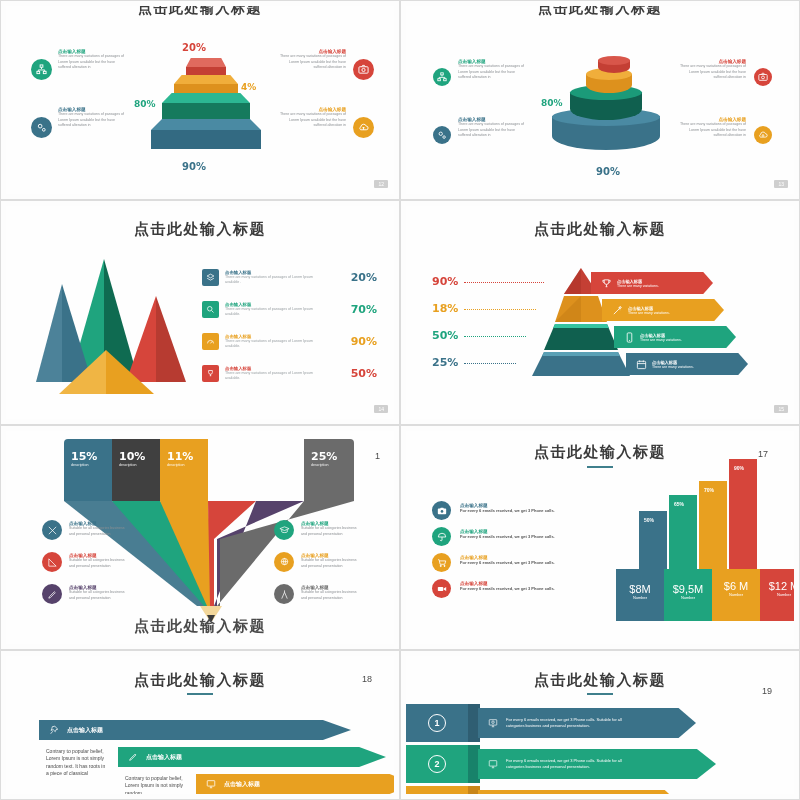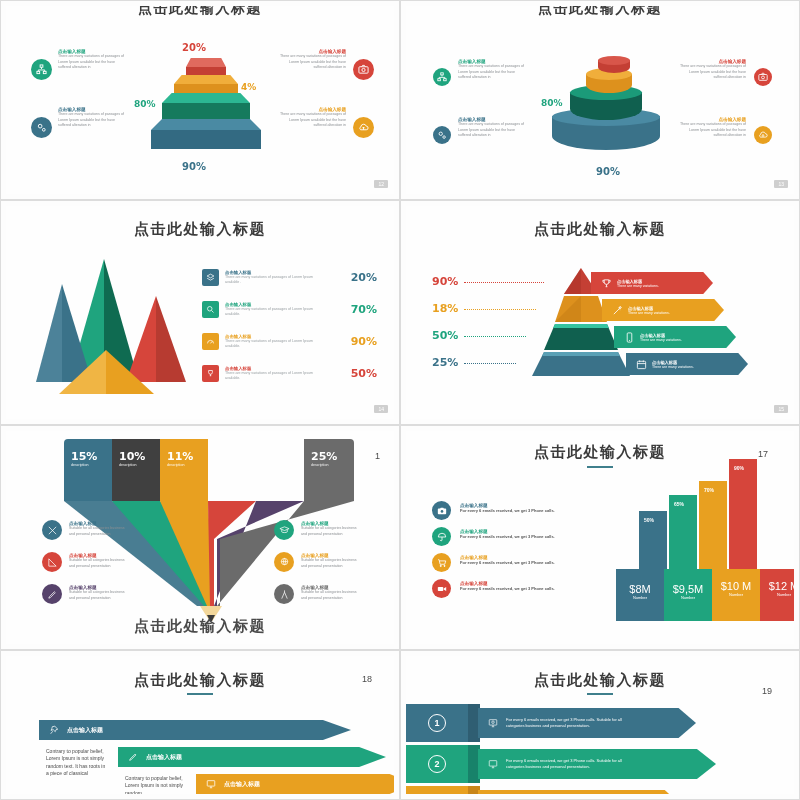--- a/index.html
+++ b/index.html
@@ -582,21 +582,21 @@
 
       <div class="pedestal" style="left:-15px;bottom:0;width:48px;height:52px;background:#3a7289;padding-top:14px;">
         <div class="v">$8M</div>
         <div class="n">Number</div>
       </div>
       <div class="pedestal" style="left:33px;bottom:0;width:48px;height:52px;background:#1fa47e;padding-top:14px;">
         <div class="v">$9,5M</div>
         <div class="n">Number</div>
       </div>
       <div class="pedestal" style="left:81px;bottom:0;width:48px;height:52px;background:#e8a020;padding-top:11px;">
-        <div class="v">$10 M</div>
+        <div class="v">$6 M</div>
         <div class="n">Number</div>
       </div>
       <div class="pedestal" style="left:129px;bottom:0;width:48px;height:52px;background:#d6453b;padding-top:11px;">
         <div class="v">$12 M</div>
         <div class="n">Number</div>
       </div>
     </div>
    </div>
   </div>
 

